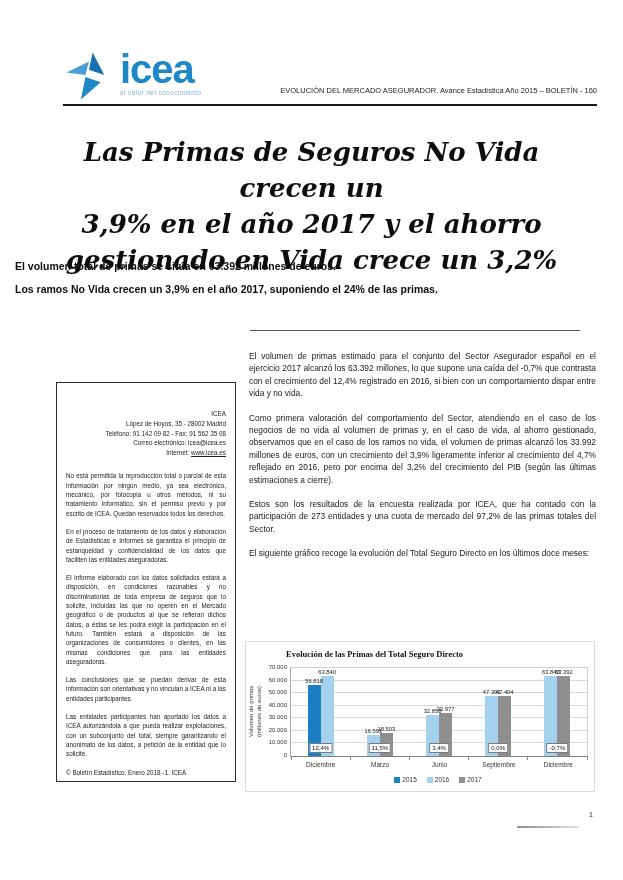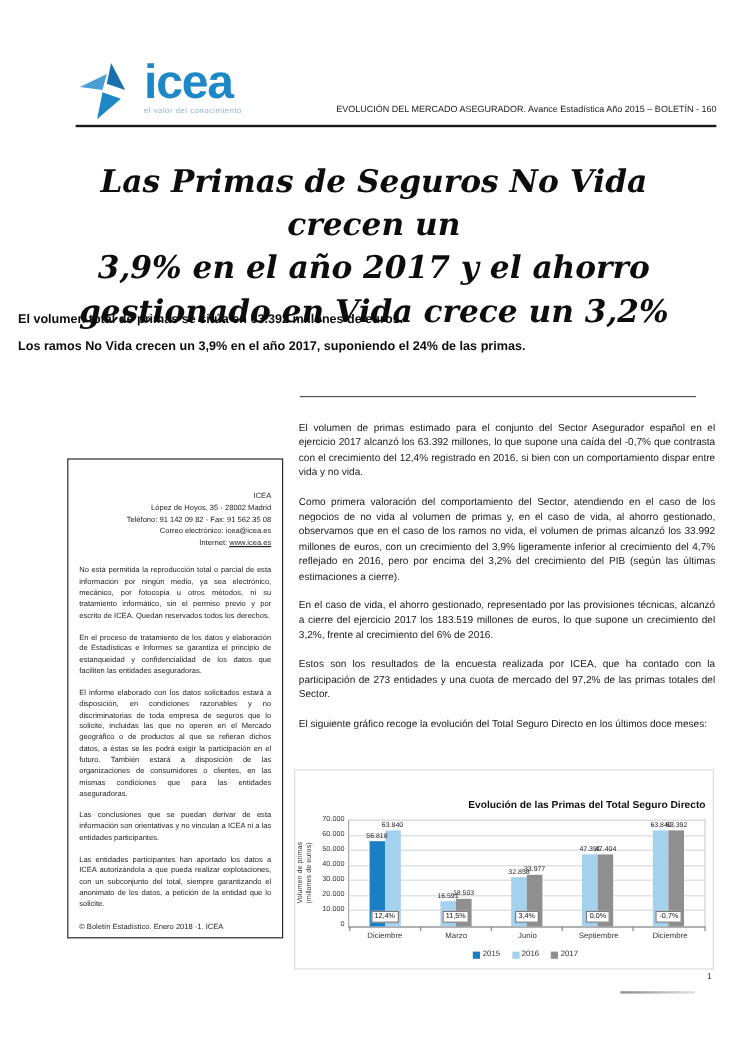--- a/index.html
+++ b/index.html
@@ -27,21 +27,21 @@
   .addr div{margin-bottom:0.5px;}
   .addr a{color:#222;}
   .info-box p{margin:0 0 9px 0;text-align:justify;}
   .copyright{margin-top:12px;}
   
   .main-col{position:absolute;left:249px;top:350px;width:347px;}
   .main-col p{margin:0 0 12px 0;font-size:8.4px;line-height:12.4px;text-align:justify;color:#1a1a1a;}
   
   .chart{position:absolute;left:245px;top:641px;width:350px;border:1px solid #dcdcdc;
          box-sizing:border-box;padding:7px 6px 8px 2px;background:#fff;}
-  .chart-title{text-align:right;font-size:8.5px;font-weight:bold;color:#111;margin:16px 0 8px 38px;}
+  .chart-title{text-align:left;font-size:8.5px;font-weight:bold;color:#111;margin:0 0 8px 38px;font-family:Liberation Serif, serif;}
   .chart-body{display:flex;}
   .ylabel{writing-mode:vertical-rl;transform:rotate(180deg);font-size:6px;line-height:7.5px;
           color:#333;text-align:center;height:88px;}
   .yticks{position:relative;width:27px;height:88px;}
   .ytick{position:absolute;right:3px;font-size:6px;color:#333;white-space:nowrap;}
   .plot{position:relative;flex:1;height:88px;border:1px solid #d0d0d0;border-bottom:1px solid #7f7f7f;
         border-left:1px solid #a9a9a9;}
   .gridline{position:absolute;left:0;right:0;height:1px;background:#dadada;}
   .groups{position:absolute;left:0;right:0;top:0;bottom:0;display:flex;}
   .group-cell{flex:1;position:relative;display:flex;align-items:flex-end;justify-content:center;}
@@ -107,21 +107,20 @@
     <p>En el proceso de tratamiento de los datos y elaboración de Estadísticas e Informes se garantiza el principio de estanqueidad y confidencialidad de los datos que faciliten las entidades aseguradoras.</p>
     <p>El informe elaborado con los datos solicitados estará a disposición, en condiciones razonables y no discriminatorias de toda empresa de seguros que lo solicite, incluidas las que no operen en el Mercado geográfico o de productos al que se refieran dichos datos, a éstas se les podrá exigir la participación en el futuro. También estará a disposición de las organizaciones de consumidores o clientes, en las mismas condiciones que para las entidades aseguradoras.</p>
     <p>Las conclusiones que se puedan derivar de esta información son orientativas y no vinculan a ICEA ni a las entidades participantes.</p>
     <p>Las entidades participantes han aportado los datos a ICEA autorizándola a que pueda realizar explotaciones, con un subconjunto del total, siempre garantizando el anonimato de los datos, a petición de la entidad que lo solicite.</p>
     <p class="copyright">© Boletín Estadístico. Enero 2018 -1. ICEA</p>
   </div>
 
   <div class="main-col">
     <p>El volumen de primas estimado para el conjunto del Sector Asegurador español en el ejercicio 2017 alcanzó los 63.392 millones, lo que supone una caída del -0,7% que contrasta con el crecimiento del 12,4% registrado en 2016, si bien con un comportamiento dispar entre vida y no vida.</p>
     <p>Como primera valoración del comportamiento del Sector, atendiendo en el caso de los negocios de no vida al volumen de primas y, en el caso de vida, al ahorro gestionado, observamos que en el caso de los ramos no vida, el volumen de primas alcanzó los 33.992 millones de euros, con un crecimiento del 3,9% ligeramente inferior al crecimiento del 4,7% reflejado en 2016, pero por encima del 3,2% del crecimiento del PIB (según las últimas estimaciones a cierre).</p>
-    <p>En el caso de vida, el ahorro gestionado, representado por las provisiones técnicas, alcanzó a cierre del ejercicio 2017 los 183.519 millones de euros, lo que supone un crecimiento del 3,2%, frente al crecimiento del 6% de 2016.</p>
     <p>Estos son los resultados de la encuesta realizada por ICEA, que ha contado con la participación de 273 entidades y una cuota de mercado del 97,2% de las primas totales del Sector.</p>
     <p>El siguiente gráfico recoge la evolución del Total Seguro Directo en los últimos doce meses:</p>
   </div>
 
   <div class="chart">
     <div class="chart-title">Evolución de las Primas del Total Seguro Directo</div>
     <div class="chart-body">
       <div class="ylabel">
         <div>Volumen de primas</div>
         <div>(millones de euros)</div>

